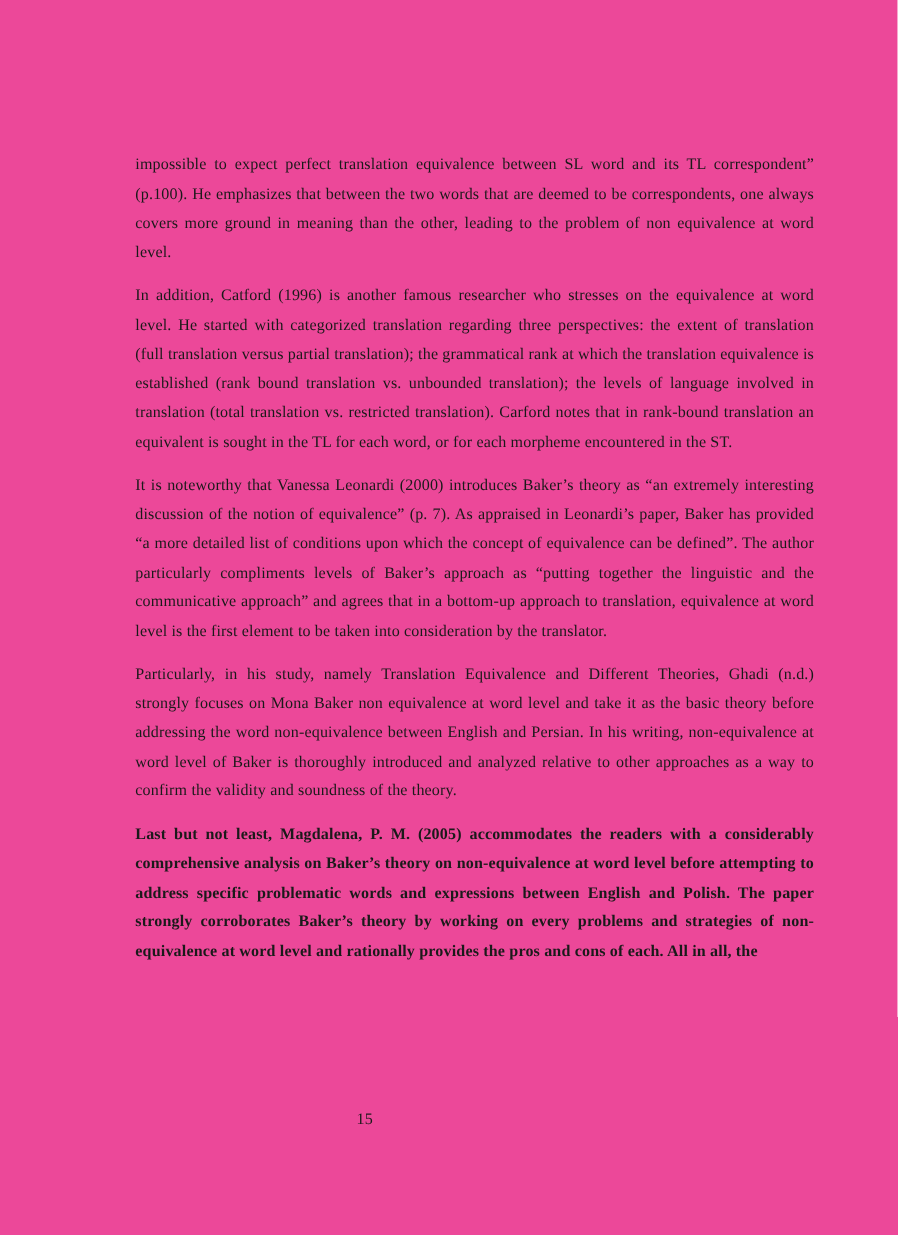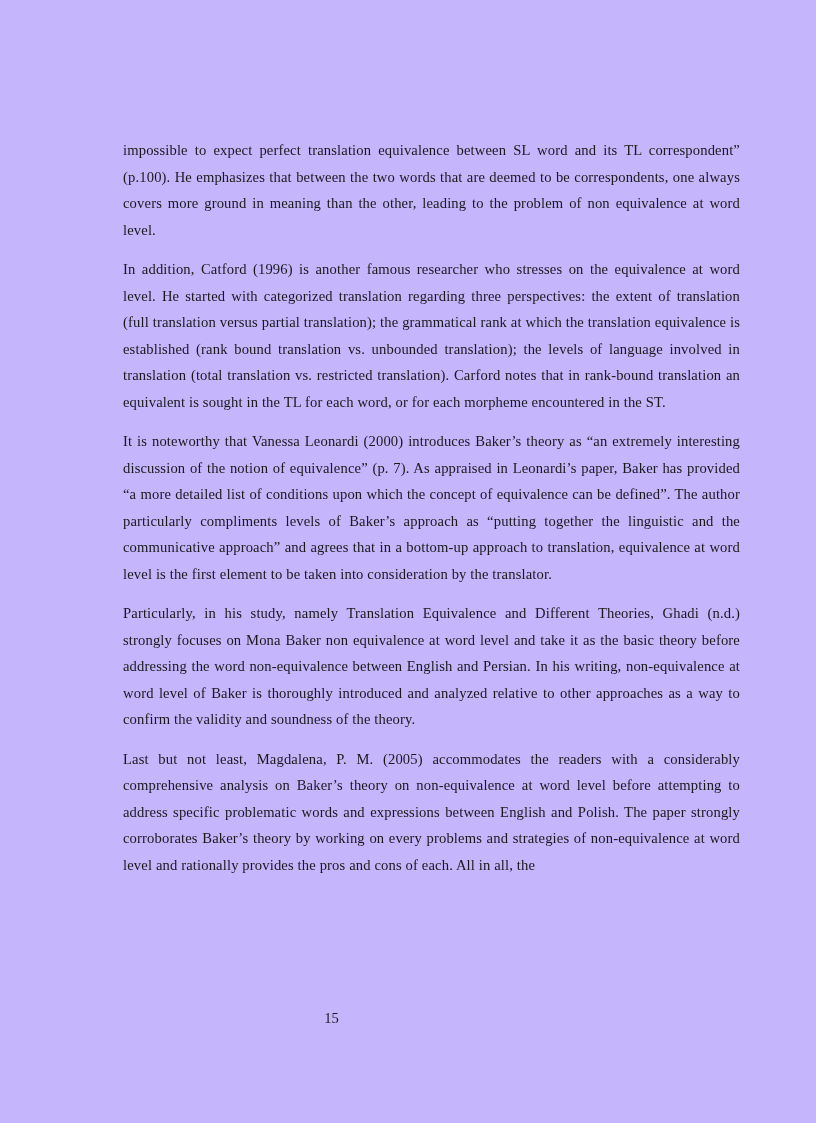--- a/index.html
+++ b/index.html
@@ -14,41 +14,42 @@
     font-family: "Liberation Serif", "DejaVu Serif", serif;
     color: #000000;
     -webkit-font-smoothing: antialiased;
   }
   .page {
     position: absolute;
     top: 0;
     left: 0;
     width: 816px;
     height: 1123px;
-    background: #c4b5fd;
+    background: #ec4899;
     overflow: hidden;
   }
   .text-column {
     position: absolute;
     left: 123px;
     top: 137px;
     width: 617px;
   }
   p.body-para {
     margin: 0 0 13px 0;
     padding: 0;
     font-size: 14.6px;
     line-height: 26.5px;
     text-align: justify;
     text-justify: inter-word;
     color: #1a1a1a;
     letter-spacing: 0.01em;
   }
   p.body-para:last-of-type {
     margin-bottom: 14px;
+    font-weight: bold;
   }
   .ital {
   }
   .page-number {
     position: absolute;
     left: 0;
     top: 1008px;
     width: 663px;
     text-align: center;
     font-size: 14.6px;

